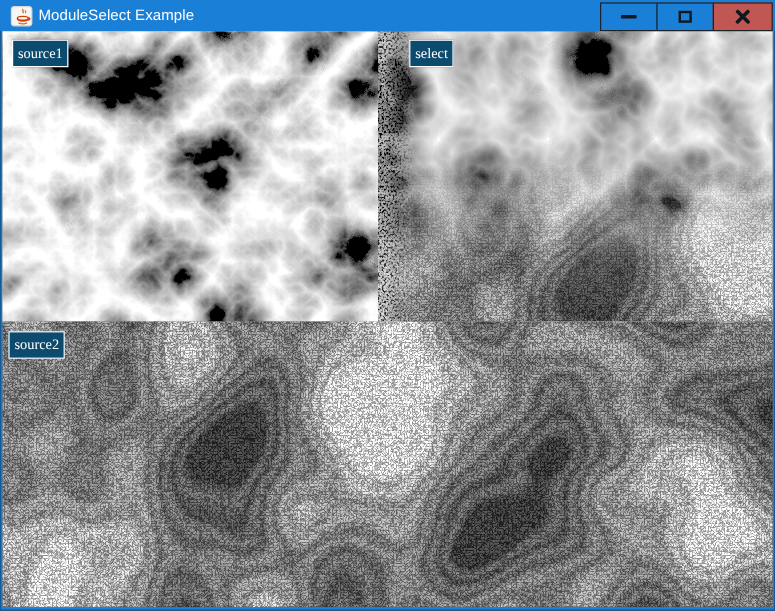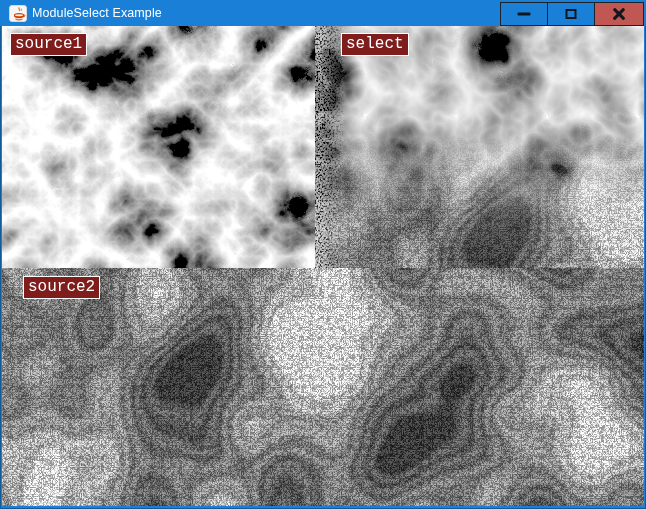--- a/index.html
+++ b/index.html
@@ -58,27 +58,27 @@
   .region-source1 { left:0; top:0; width:313px; height:242px; }
   .region-dither  {
     left:313px; top:0; width:32px; height:242px; opacity:.62;
     -webkit-mask-image:linear-gradient(to right, #000 15%, transparent 100%);
     mask-image:linear-gradient(to right, #000 15%, transparent 100%);
   }
   .region-source2 { left:0; top:242px; width:642px; height:238px; }
   
   .tag {
     position:absolute; z-index:6;
-    background:#7f1d1d; color:#fff; border:1px solid #fff;
-    font-family:Liberation Mono, monospace; font-size:16px; line-height:16px;
+    background:#0c4a6e; color:#fff; border:1px solid #fff;
+    font-family:Liberation Serif, serif; font-size:12px; line-height:16px;
     padding:2px 4px 3px 4px; white-space:nowrap;
   }
   .tag-source1 { left:10px;  top:33px;  }
   .tag-select  { left:341px; top:33px;  }
-  .tag-source2 { left:23px;  top:276px; }
+  .tag-source2 { left:7px;  top:276px; }
   .defs-holder { position:absolute; width:0; height:0; overflow:hidden; }
 </style>
 </head>
 <body>
 
 <div class="window">
 
   <div class="titlebar">
     <div class="app-icon">
       <svg width="16" height="16" viewBox="0 0 16 16">

